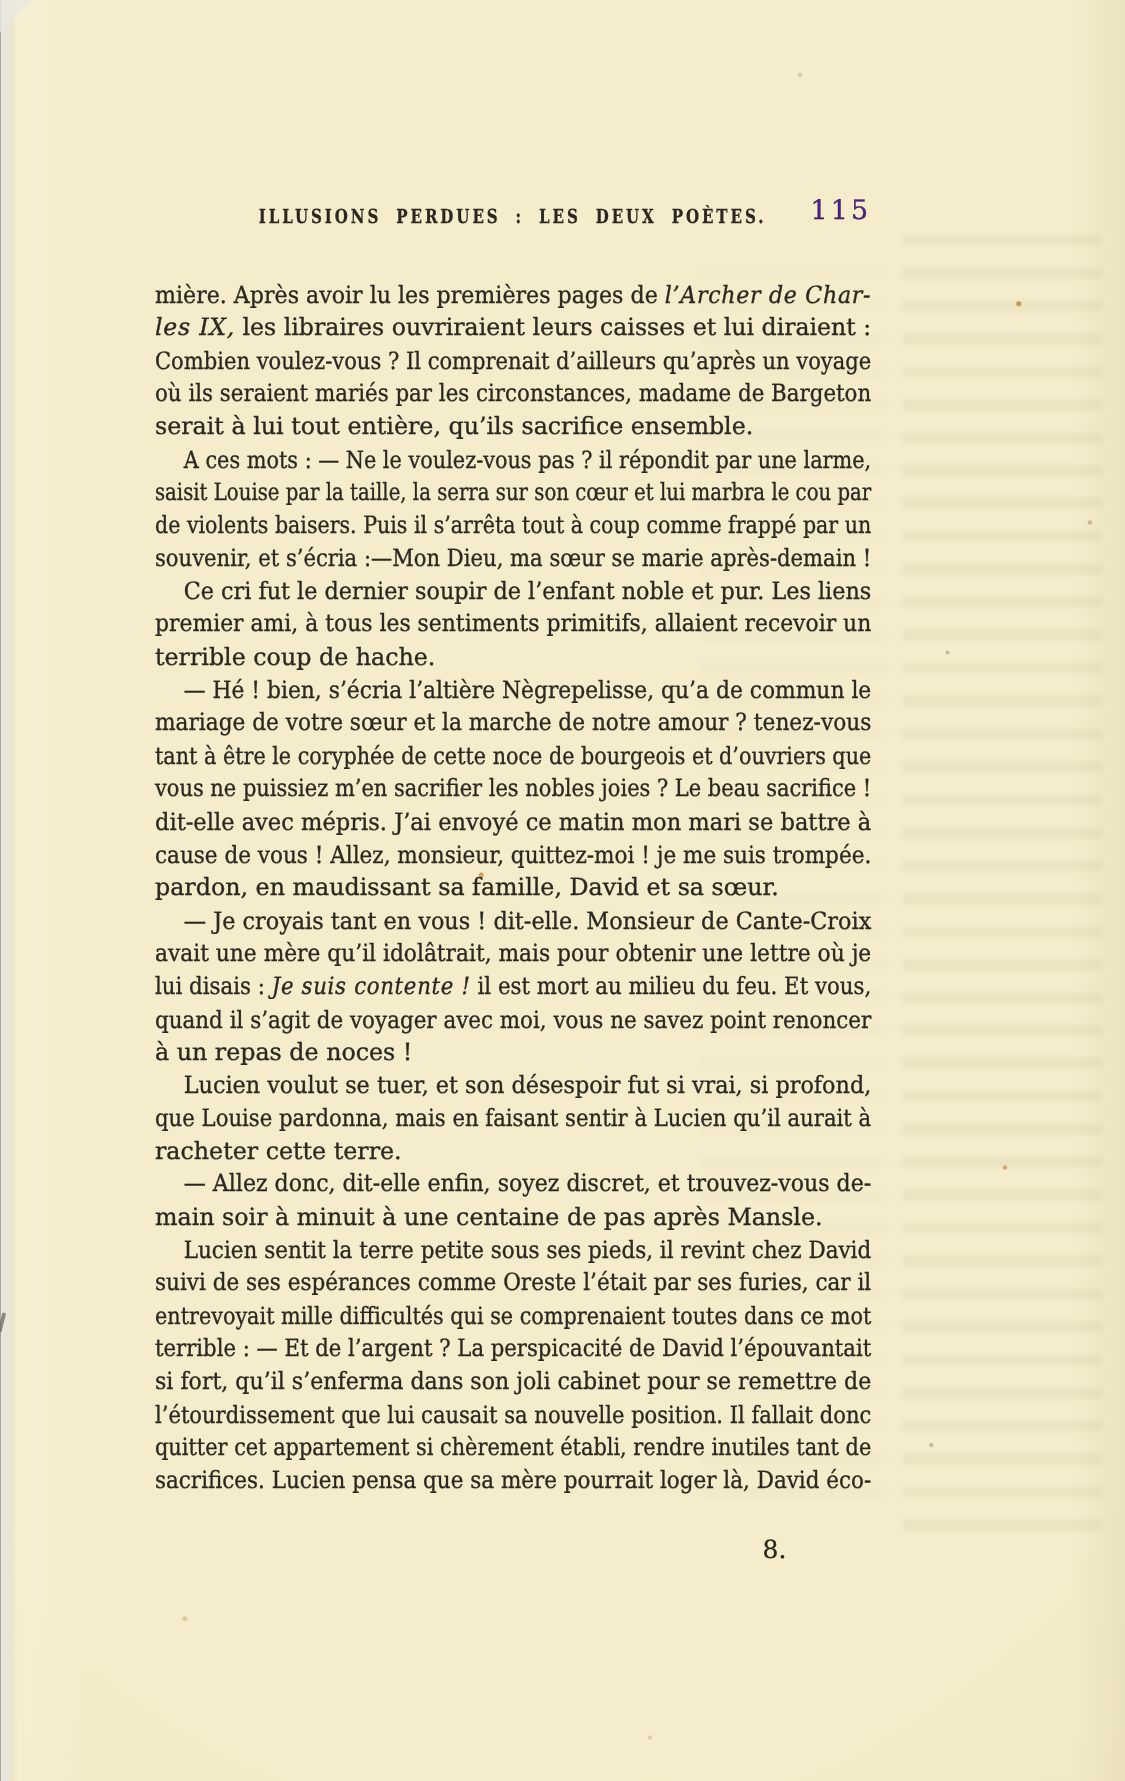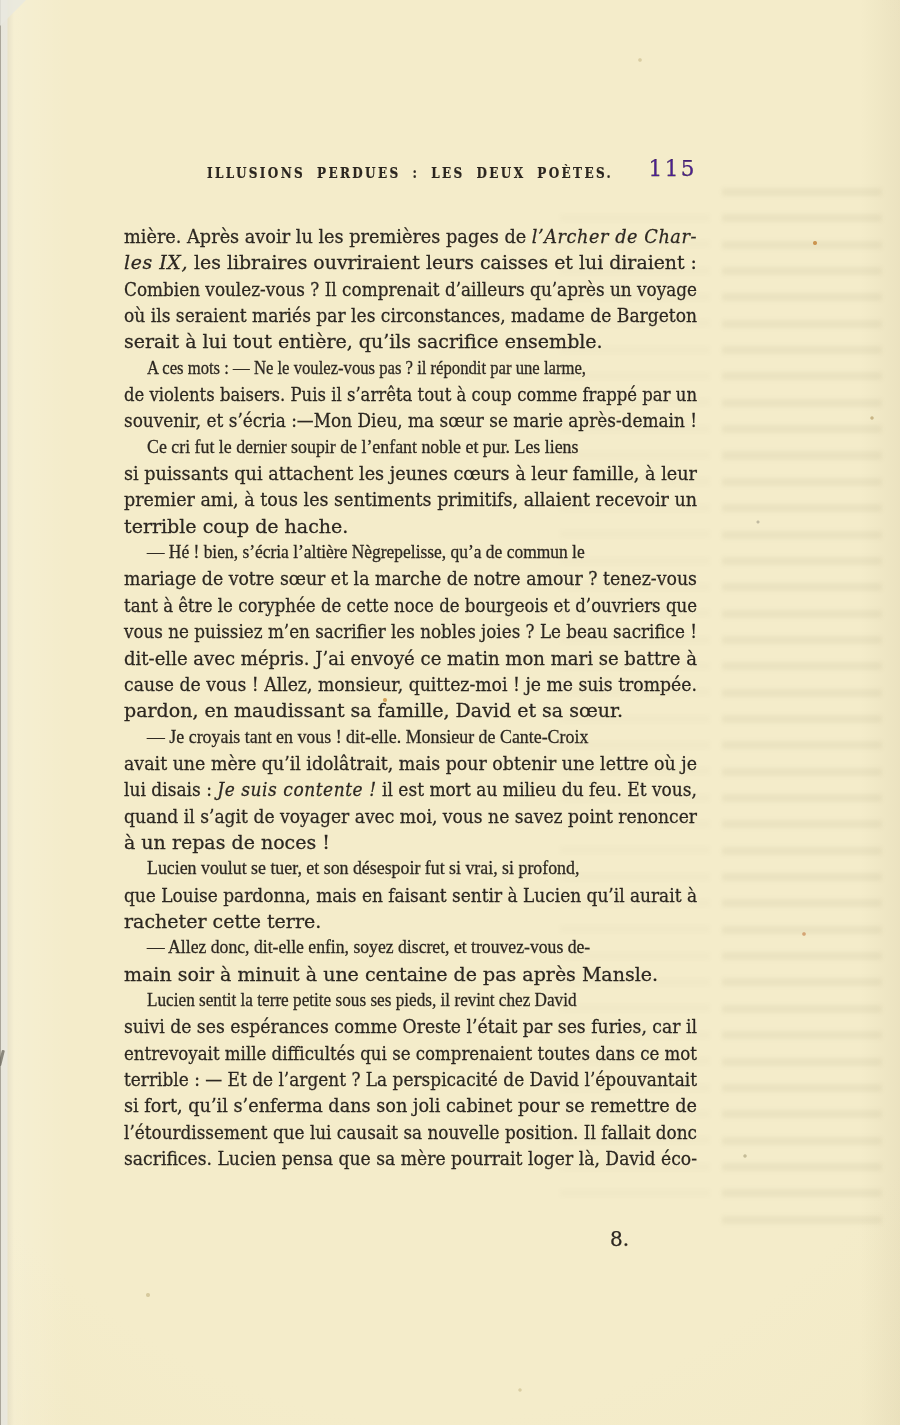--- a/index.html
+++ b/index.html
@@ -36,21 +36,21 @@
     white-space:nowrap;transform-origin:50% 50%;color:#2b2620;
     -webkit-text-stroke:0.2px #2b2620;
   }
   .runhead .folio{
     position:absolute;right:0;top:-3px;font-size:21.5px;letter-spacing:2.5px;
     color:#4c1d95;-webkit-text-stroke:0.25px #2b2620;
   }
   
   .textbody{position:absolute;left:124px;top:193px;width:573px;margin-top:30px;}
   .bline{height:26.35px;line-height:26.35px;white-space:nowrap;font-size:19px;}
-  .bline.ind{padding-left:23px;font-family:Liberation Serif, serif;}
+  .bline.ind{padding-left:23px;}
   .bline .fit{
     display:inline-block;transform-origin:0 50%;white-space:nowrap;
     -webkit-text-stroke:0.28px #2c2721;
   }
   .it{font-style:italic;letter-spacing:0.6px;}
   .sig{
     position:absolute;left:610px;top:1227px;font-size:20px;line-height:24px;
     -webkit-text-stroke:0.25px #2c2721;
   }
   
@@ -95,24 +95,24 @@
     <span class="folio">115</span>
   </div>
 
   <div class="textbody" id="textbody">
       <div class="bline"><span class="fit" style="transform: scaleX(0.931092);"><span>mière. Après avoir lu les premières pages de </span><span class="it">l’Archer de Char-</span></span></div>
       <div class="bline"><span class="fit" style="transform: scaleX(0.994225);"><span class="it">les IX,</span><span> les libraires ouvriraient leurs caisses et lui diraient :</span></span></div>
       <div class="bline"><span class="fit" style="transform: scaleX(0.88674);"><span>Combien voulez-vous ? Il comprenait d’ailleurs qu’après un voyage</span></span></div>
       <div class="bline"><span class="fit" style="transform: scaleX(0.899507);"><span>où ils seraient mariés par les circonstances, madame de Bargeton</span></span></div>
       <div class="bline short"><span class="fit" style="transform: scaleX(1);"><span>serait à lui tout entière, qu’ils sacrifice ensemble.</span></span></div>
       <div class="bline ind"><span class="fit" style="transform: scaleX(0.876669);"><span>A ces mots : — Ne le voulez-vous pas ? il répondit par une larme,</span></span></div>
+      <div class="bline"><span class="fit" style="transform: scaleX(0.829646);"><span>saisit Louise par la taille, la serra sur son cœur et lui marbra le cou par</span></span></div>
       <div class="bline"><span class="fit" style="transform: scaleX(0.866643);"><span>de violents baisers. Puis il s’arrêta tout à coup comme frappé par un</span></span></div>
       <div class="bline"><span class="fit" style="transform: scaleX(0.889493);"><span>souvenir, et s’écria :—Mon Dieu, ma sœur se marie après-demain !</span></span></div>
       <div class="bline ind"><span class="fit" style="transform: scaleX(0.938767);"><span>Ce cri fut le dernier soupir de l’enfant noble et pur. Les liens</span></span></div>
-      <div class="bline"><span class="fit" style="transform: scaleX(0.927794);"><span>si puissants qui attachent les jeunes cœurs à leur famille, à leur</span></span></div>
       <div class="bline"><span class="fit" style="transform: scaleX(0.921245);"><span>premier ami, à tous les sentiments primitifs, allaient recevoir un</span></span></div>
       <div class="bline short"><span class="fit" style="transform: scaleX(1);"><span>terrible coup de hache.</span></span></div>
       <div class="bline ind"><span class="fit" style="transform: scaleX(0.917646);"><span>— Hé ! bien, s’écria l’altière Nègrepelisse, qu’a de commun le</span></span></div>
       <div class="bline"><span class="fit" style="transform: scaleX(0.912148);"><span>mariage de votre sœur et la marche de notre amour ? tenez-vous</span></span></div>
       <div class="bline"><span class="fit" style="transform: scaleX(0.872561);"><span>tant à être le coryphée de cette noce de bourgeois et d’ouvriers que</span></span></div>
       <div class="bline"><span class="fit" style="transform: scaleX(0.882472);"><span>vous ne puissiez m’en sacrifier les nobles joies ? Le beau sacrifice !</span></span></div>
       <div class="bline"><span class="fit" style="transform: scaleX(0.949978);"><span>dit-elle avec mépris. J’ai envoyé ce matin mon mari se battre à</span></span></div>
       <div class="bline"><span class="fit" style="transform: scaleX(0.907049);"><span>cause de vous ! Allez, monsieur, quittez-moi ! je me suis trompée.</span></span></div>
       <div class="bline short"><span class="fit" style="transform: scaleX(1);"><span>pardon, en maudissant sa famille, David et sa sœur.</span></span></div>
       <div class="bline ind"><span class="fit" style="transform: scaleX(0.940849);"><span>— Je croyais tant en vous ! dit-elle. Monsieur de Cante-Croix</span></span></div>
@@ -124,17 +124,18 @@
       <div class="bline"><span class="fit" style="transform: scaleX(0.893197);"><span>que Louise pardonna, mais en faisant sentir à Lucien qu’il aurait à</span></span></div>
       <div class="bline short"><span class="fit" style="transform: scaleX(1);"><span>racheter cette terre.</span></span></div>
       <div class="bline ind"><span class="fit" style="transform: scaleX(0.929275);"><span>— Allez donc, dit-elle enfin, soyez discret, et trouvez-vous de-</span></span></div>
       <div class="bline short"><span class="fit" style="transform: scaleX(1);"><span>main soir à minuit à une centaine de pas après Mansle.</span></span></div>
       <div class="bline ind"><span class="fit" style="transform: scaleX(0.904675);"><span>Lucien sentit la terre petite sous ses pieds, il revint chez David</span></span></div>
       <div class="bline"><span class="fit" style="transform: scaleX(0.906556);"><span>suivi de ses espérances comme Oreste l’était par ses furies, car il</span></span></div>
       <div class="bline"><span class="fit" style="transform: scaleX(0.873684);"><span>entrevoyait mille difficultés qui se comprenaient toutes dans ce mot</span></span></div>
       <div class="bline"><span class="fit" style="transform: scaleX(0.891894);"><span>terrible : — Et de l’argent ? La perspicacité de David l’épouvantait</span></span></div>
       <div class="bline"><span class="fit" style="transform: scaleX(0.92977);"><span>si fort, qu’il s’enferma dans son joli cabinet pour se remettre de</span></span></div>
       <div class="bline"><span class="fit" style="transform: scaleX(0.886868);"><span>l’étourdissement que lui causait sa nouvelle position. Il fallait donc</span></span></div>
+      <div class="bline"><span class="fit" style="transform: scaleX(0.877993);"><span>quitter cet appartement si chèrement établi, rendre inutiles tant de</span></span></div>
       <div class="bline"><span class="fit" style="transform: scaleX(0.904521);"><span>sacrifices. Lucien pensa que sa mère pourrait loger là, David éco-</span></span></div>
     </div>
 
   <div class="sig">8.</div>
 </div>
 
 </body></html>

